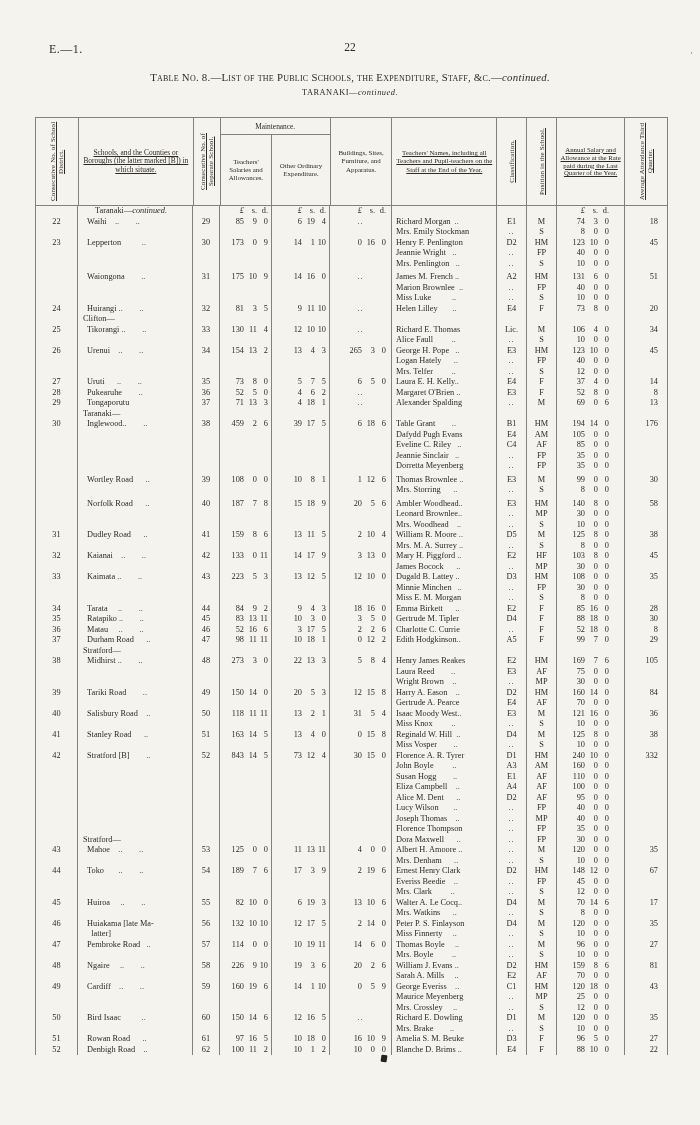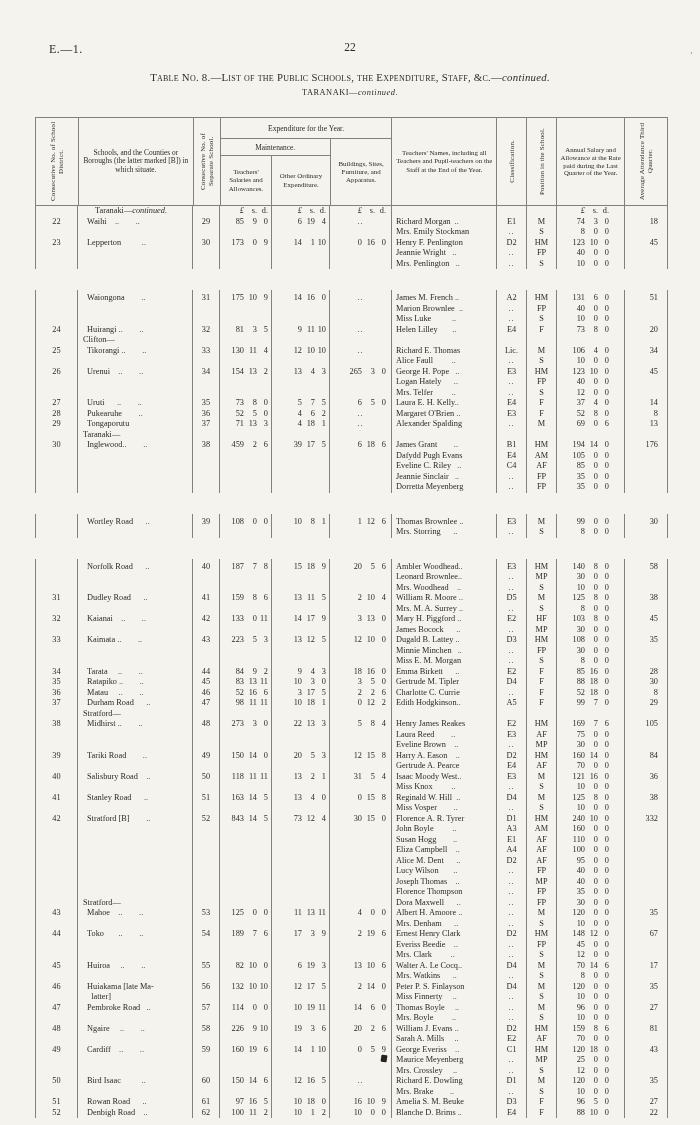--- a/index.html
+++ b/index.html
@@ -20,42 +20,42 @@
   .table *, .table{box-sizing:border-box;}
 
   
   .c1{width:43px}.c2{width:115px}.c3{width:27px}.c4{width:52px}.c5{width:58px}
   .c6{width:62px}.c7{width:105px}.c8{width:30px}.c9{width:30px}.c10{width:68px}.c11{width:43px}
 
   
   .thead{display:flex;height:89px;border-top:1px solid var(--ln);border-bottom:1px solid var(--ln);
          border-left:1px solid var(--ln);}
   .hcell{border-right:1px solid var(--ln);display:flex;align-items:center;justify-content:center;
-         padding:2px 3px;text-align:center;font-size:6.9px;line-height:8.3px;}
+         padding:2px 3px;text-align:center;font-size:6.9px;line-height:8.3px;text-decoration:underline;}
   .hcell.c2{font-size:7.4px;}
   .hcell.c10{font-size:6.8px;line-height:7.9px;}
   .vtext{writing-mode:vertical-rl;transform:rotate(180deg);max-height:83px;
          font-size:6.9px;line-height:8px;text-align:center;letter-spacing:.2px;}
   .egroup{width:172px;border-right:1px solid var(--ln);display:flex;flex-direction:column;}
   .eg-title{height:21px;border-bottom:1px solid var(--ln);display:flex;align-items:center;
             justify-content:center;font-size:7.6px;}
   .eg-body{flex:1;display:flex;}
   .maint{width:110px;display:flex;flex-direction:column;border-right:1px solid var(--ln);}
   .maint-title{height:17px;border-bottom:1px solid var(--ln);display:flex;align-items:center;
                justify-content:center;font-size:7.4px;}
   .maint-cols{flex:1;display:flex;}
   .mc{display:flex;align-items:center;justify-content:center;text-align:center;
       font-size:6.9px;line-height:8.3px;padding:2px;}
   .mc.c4{border-right:1px solid var(--ln);}
   .bcol{flex:1;display:flex;align-items:center;justify-content:center;text-align:center;
         font-size:6.9px;line-height:8.3px;padding:2px;}
 
   
   .tr{display:flex;height:10.5px;}
-  .tr.gap{height:13.5px;margin-top:21px;}
+  .tr.gap{height:13.5px;}
   .tr.gap .td{padding-top:3px;}
   .td{border-right:1px solid var(--ln);font-size:8.3px;line-height:10.4px;overflow:hidden;
       white-space:pre;color:var(--ink);}
   .td.c1{border-left:1px solid var(--ln);text-align:center;}
   .td.c3{text-align:center;}
   .td.c8,.td.c9{text-align:center;}
   .td.c2{padding-left:9px;}
   .td.c2.head{padding-left:5px;}
   .td.c2.headc{padding-left:17px;}
   .td.c7{padding-left:4px;}
@@ -83,21 +83,20 @@
   <div class="table">
     <div class="thead">
       <div class="hcell c1">
         <span class="vtext">Consecutive No. of School District.</span>
       </div>
       <div class="hcell c2">Schools, and the Counties or Boroughs (the latter marked [B]) in which situate.</div>
       <div class="hcell c3">
         <span class="vtext">Consecutive No. of Separate School.</span>
       </div>
       <div class="egroup">
-        <div class="eg-title">Expenditure for the Year.</div>
         <div class="eg-body">
           <div class="maint">
             <div class="maint-title">Maintenance.</div>
             <div class="maint-cols">
               <div class="mc c4">Teachers' Salaries and Allowances.</div>
               <div class="mc c5">Other Ordinary Expenditure.</div>
             </div>
           </div>
           <div class="bcol">Buildings, Sites, Furniture, and Apparatus.</div>
         </div>
@@ -375,21 +374,21 @@
           <div class="td c10"></div>
           <div class="td c11"></div>
         </div>
         <div class="tr">
           <div class="td c1">30</div>
           <div class="td c2">Inglewood..        ..</div>
           <div class="td c3">38</div>
           <div class="td c4 m"><span class="lb">459</span><span class="sh">2</span><span class="pd">6</span></div>
           <div class="td c5 m"><span class="lb">39</span><span class="sh">17</span><span class="pd">5</span></div>
           <div class="td c6 m"><span class="lb">6</span><span class="sh">18</span><span class="pd">6</span></div>
-          <div class="td c7">James Grant        ..</div>
+          <div class="td c7">Table Grant        ..</div>
           <div class="td c8">B1</div>
           <div class="td c9">HM</div>
           <div class="td c10 m"><span class="lb">194</span><span class="sh">14</span><span class="pd">0</span></div>
           <div class="td c11">176</div>
         </div>
         <div class="tr">
           <div class="td c1"></div>
           <div class="td c2"></div>
           <div class="td c3"></div>
           <div class="td c4"></div>
@@ -687,21 +686,21 @@
           <div class="td c10 m"><span class="lb">75</span><span class="sh">0</span><span class="pd">0</span></div>
           <div class="td c11"></div>
         </div>
         <div class="tr">
           <div class="td c1"></div>
           <div class="td c2"></div>
           <div class="td c3"></div>
           <div class="td c4"></div>
           <div class="td c5"></div>
           <div class="td c6"></div>
-          <div class="td c7">Eveline Brown    ..</div>
+          <div class="td c7">Wright Brown    ..</div>
           <div class="td c8 dots">..</div>
           <div class="td c9">MP</div>
           <div class="td c10 m"><span class="lb">30</span><span class="sh">0</span><span class="pd">0</span></div>
           <div class="td c11"></div>
         </div>
         <div class="tr">
           <div class="td c1">39</div>
           <div class="td c2">Tariki Road        ..</div>
           <div class="td c3">49</div>
           <div class="td c4 m"><span class="lb">150</span><span class="sh">14</span><span class="pd">0</span></div>

